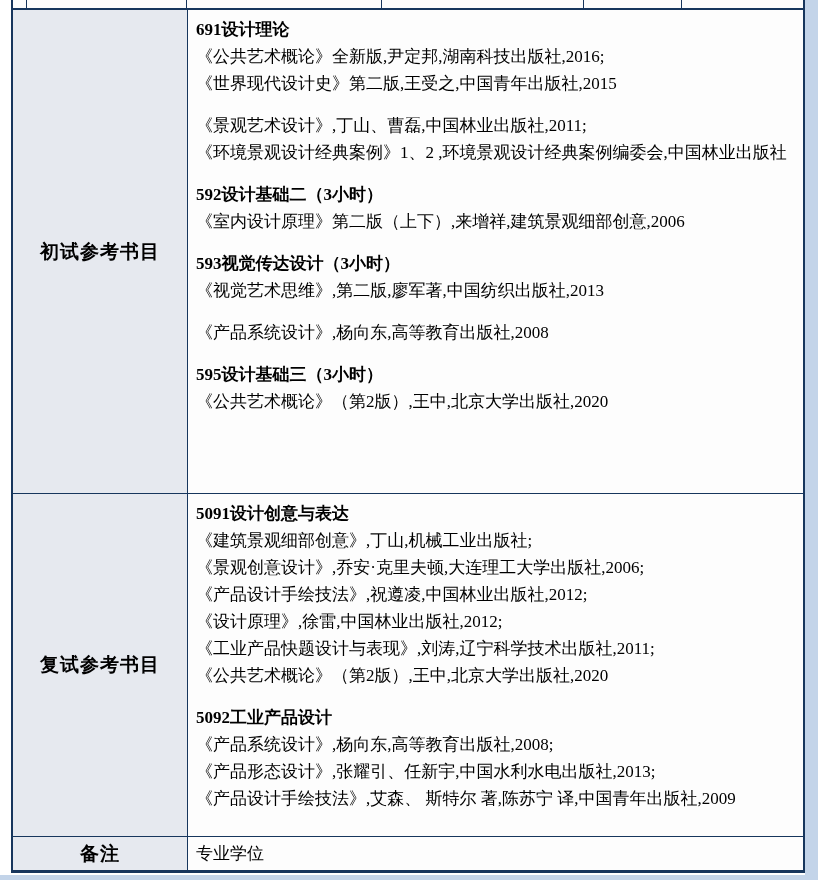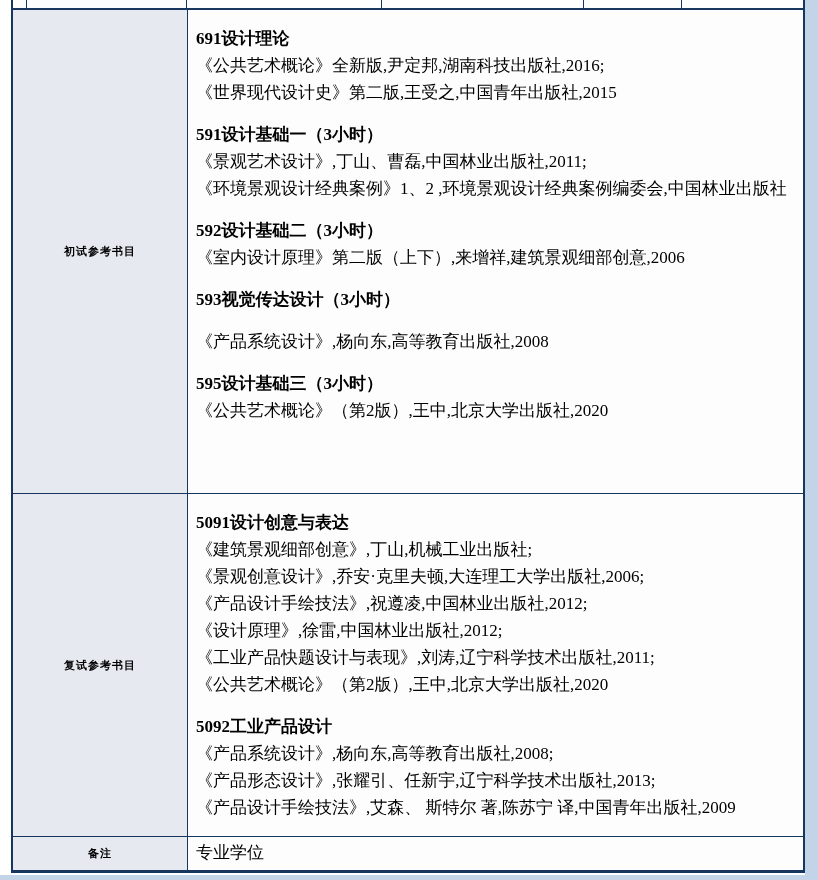--- a/index.html
+++ b/index.html
@@ -31,30 +31,30 @@
   .pc5{width:98px;}
   .pc6{flex:1;border-right:none;}
   .trow{display:flex;border-bottom:1.5px solid var(--bc);box-sizing:border-box;}
   .row-initial{height:484px;}
   .row-retest{height:343px;}
   .row-remark{height:36px;border-bottom:3px solid var(--bc);}
   .label-cell{
     width:175px;flex-shrink:0;box-sizing:border-box;
     background:var(--label-bg);border-right:1.5px solid var(--bc);
     display:flex;align-items:center;justify-content:center;
-    font-weight:bold;font-size:11px;letter-spacing:1px;
+    font-weight:bold;font-size:19px;letter-spacing:1px;
   }
   .content-cell{
     flex:1;box-sizing:border-box;background:var(--content-bg);
-    padding:15px 6px 0 8px;font-size:17px;line-height:27px;overflow:hidden;
+    padding:6px 6px 0 8px;font-size:17px;line-height:27px;overflow:hidden;
   }
   .section{margin-bottom:15px;}
   .section:last-child{margin-bottom:0;}
   .sec-title{font-weight:bold;}
-  .row-remark .content-cell{display:flex;align-items:center;padding-top:0;font-family:Liberation Mono, monospace;}
+  .row-remark .content-cell{display:flex;align-items:center;padding-top:0;}
 </style>
 </head>
 <body>
 
 <div class="page">
   <div class="margin-right"></div>
 
   <div class="ref-table">
 
     <div class="partial-row">
@@ -70,30 +70,30 @@
       <div class="label-cell">
         <span>初试参考书目</span>
       </div>
       <div class="content-cell">
         <div class="section">
           <div class="sec-title">691设计理论</div>
           <div class="book-line">《公共艺术概论》全新版,尹定邦,湖南科技出版社,2016;</div>
           <div class="book-line">《世界现代设计史》第二版,王受之,中国青年出版社,2015</div>
         </div>
         <div class="section">
-          <div class="sec-title">591设计基础一（3小时）</div>
           <div class="book-line">《景观艺术设计》,丁山、曹磊,中国林业出版社,2011;</div>
           <div class="book-line">《环境景观设计经典案例》1、2 ,环境景观设计经典案例编委会,中国林业出版社</div>
         </div>
         <div class="section">
           <div class="sec-title">592设计基础二（3小时）</div>
           <div class="book-line">《室内设计原理》第二版（上下）,来增祥,建筑景观细部创意,2006</div>
         </div>
         <div class="section">
           <div class="sec-title">593视觉传达设计（3小时）</div>
+          <div class="book-line">《视觉艺术思维》,第二版,廖军著,中国纺织出版社,2013</div>
         </div>
         <div class="section">
           <div class="book-line">《产品系统设计》,杨向东,高等教育出版社,2008</div>
         </div>
         <div class="section">
           <div class="sec-title">595设计基础三（3小时）</div>
           <div class="book-line">《公共艺术概论》（第2版）,王中,北京大学出版社,2020</div>
         </div>
       </div>
     </div>
@@ -108,21 +108,21 @@
           <div class="book-line">《建筑景观细部创意》,丁山,机械工业出版社;</div>
           <div class="book-line">《景观创意设计》,乔安·克里夫顿,大连理工大学出版社,2006;</div>
           <div class="book-line">《产品设计手绘技法》,祝遵凌,中国林业出版社,2012;</div>
           <div class="book-line">《设计原理》,徐雷,中国林业出版社,2012;</div>
           <div class="book-line">《工业产品快题设计与表现》,刘涛,辽宁科学技术出版社,2011;</div>
           <div class="book-line">《公共艺术概论》（第2版）,王中,北京大学出版社,2020</div>
         </div>
         <div class="section">
           <div class="sec-title">5092工业产品设计</div>
           <div class="book-line">《产品系统设计》,杨向东,高等教育出版社,2008;</div>
-          <div class="book-line">《产品形态设计》,张耀引、任新宇,辽宁科学技术出版社,2013;</div>
+          <div class="book-line">《产品形态设计》,张耀引、任新宇,中国水利水电出版社,2013;</div>
           <div class="book-line">《产品设计手绘技法》,艾森、 斯特尔 著,陈苏宁 译,中国青年出版社,2009</div>
         </div>
       </div>
     </div>
 
     <div class="trow row-remark">
       <div class="label-cell">
         <span>备注</span>
       </div>
       <div class="content-cell">

